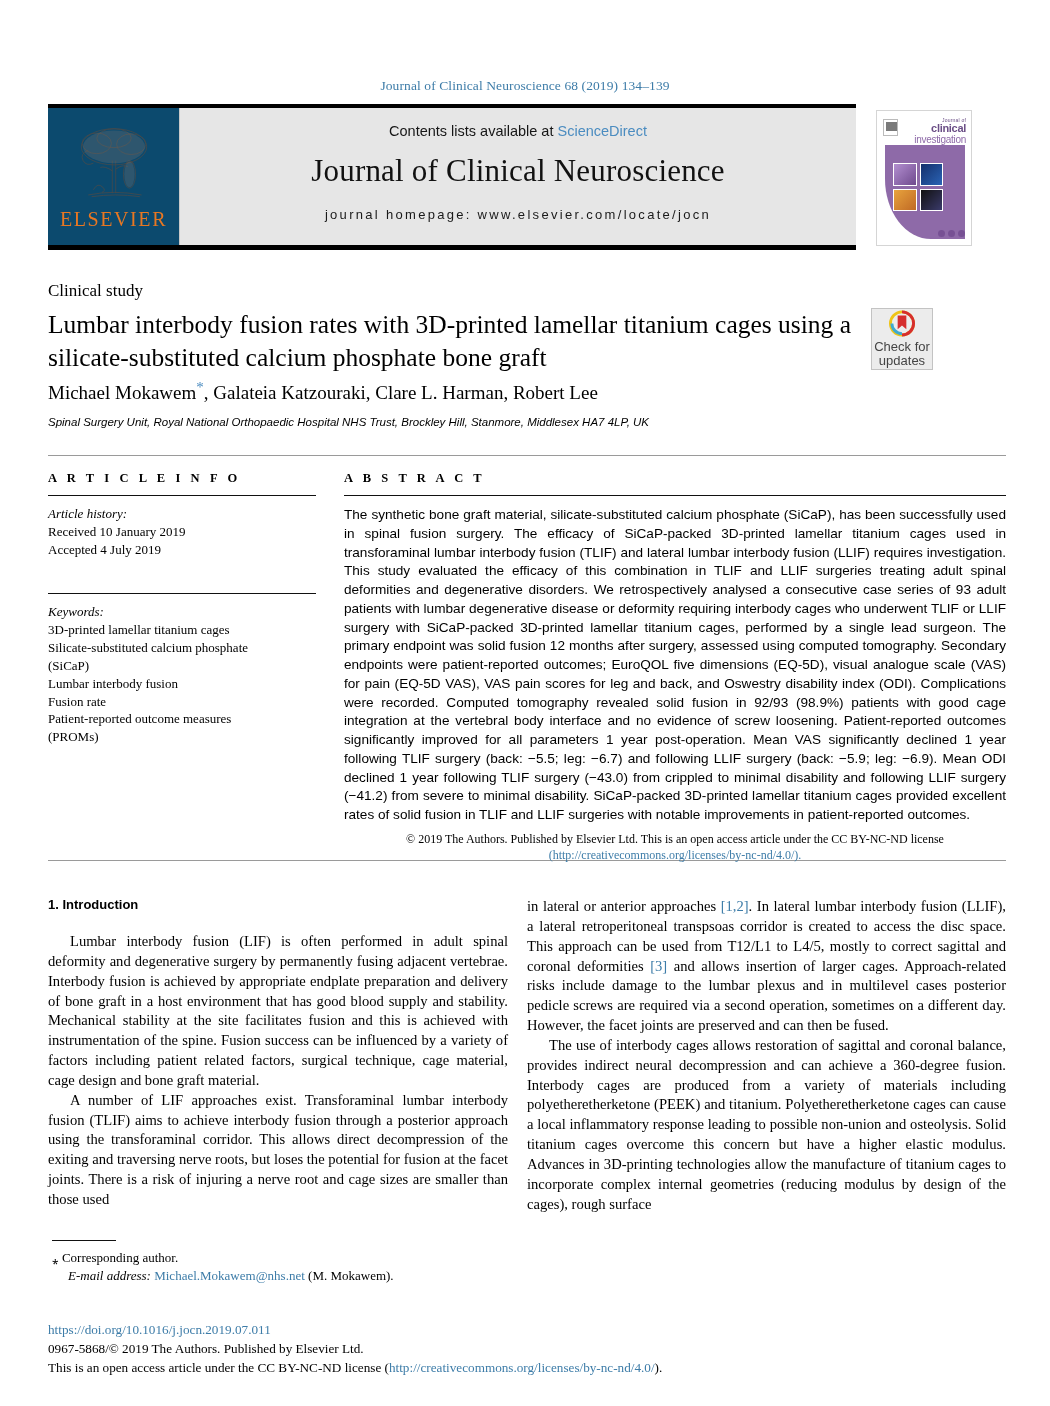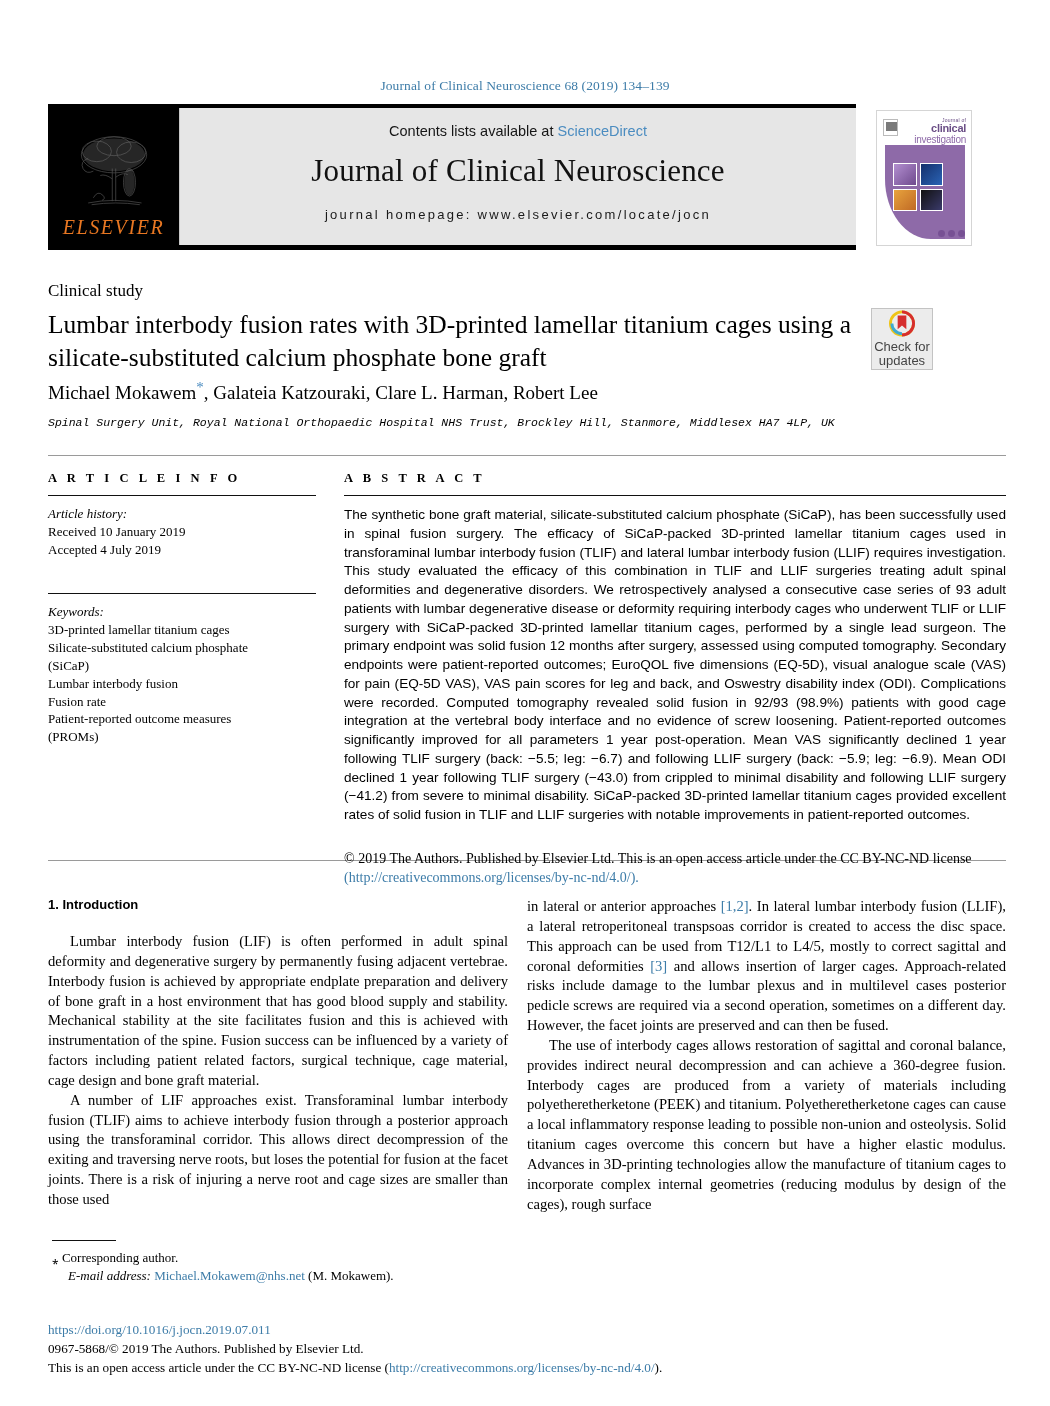--- a/index.html
+++ b/index.html
@@ -33,24 +33,23 @@
   .masthead {
     display:flex; align-items:stretch;
     width:808px; height:138px;
     border-top:1px solid #000;
   }
 
   .elsevier-logo {
     width:132px; flex:0 0 132px;
     display:flex; flex-direction:column;
     align-items:center; justify-content:flex-end;
-    padding-bottom:8px;
-    background:#000000;
+    padding-bottom:16px;
+    background:#0c4a6e;
     border-right:1px solid #c8c8c8;
-    font-style:italic;
   }
   .elsevier-tree { width:86px; height:86px; }
   .elsevier-word {
     font-family:"Liberation Serif", serif;
     font-size:20px; letter-spacing:1.6px;
     color:#e87722; line-height:1;
     margin-top:2px;
   }
 
   .masthead-center {
@@ -113,21 +112,21 @@
     color:#000;
   }
   .authors {
     position:absolute; left:48px; top:379px; width:860px;
     font-size:19px; font-family:"Liberation Serif", serif;
   }
   .authors .star { color:#4b8cc0; font-size:15px; vertical-align:super; }
   .affil {
     position:absolute; left:48px; top:416px; width:860px;
     font-size:11.5px; font-style:italic;
-    font-family:Liberation Mono, monospace;
+    font-family:Liberation Sans, sans-serif;
   }
 
   
   .crossmark {
     position:absolute; left:871px; top:308px;
     width:62px; height:62px;
     background:#ececec; border:1px solid #c3c3c3;
     display:flex; flex-direction:column; align-items:center; justify-content:center;
   }
   .cm-ring { width:30px; height:30px; position:relative; }
@@ -156,21 +155,21 @@
   .info-body { font-size:13px; line-height:1.38; margin-top:9px; }
   .info-body .it { font-style:italic; }
   .kw-block { margin-top:34px; }
 
   .abstract-body {
     font-size:13.6px; line-height:1.38; text-align:justify;
     margin-top:10px;
     font-family:Liberation Sans, sans-serif;
     hyphens:auto;
   }
-  .copyline { font-size:14px; line-height:1.38; margin-top:24px; text-align:left; }
+  .copyline { font-size:12px; line-height:1.38; margin-top:6px; text-align:center; }
   a, .lnk { color:#3d7ca8; text-decoration:none; }
 
   
   .col-left  { position:absolute; left:48px;  top:897px; width:460px; }
   .col-right { position:absolute; left:527px; top:897px; width:479px; }
 
   h2.sec {
     font-family:"Liberation Sans", sans-serif;
     font-size:13px; font-weight:bold; margin:0 0 20px 0;
   }

